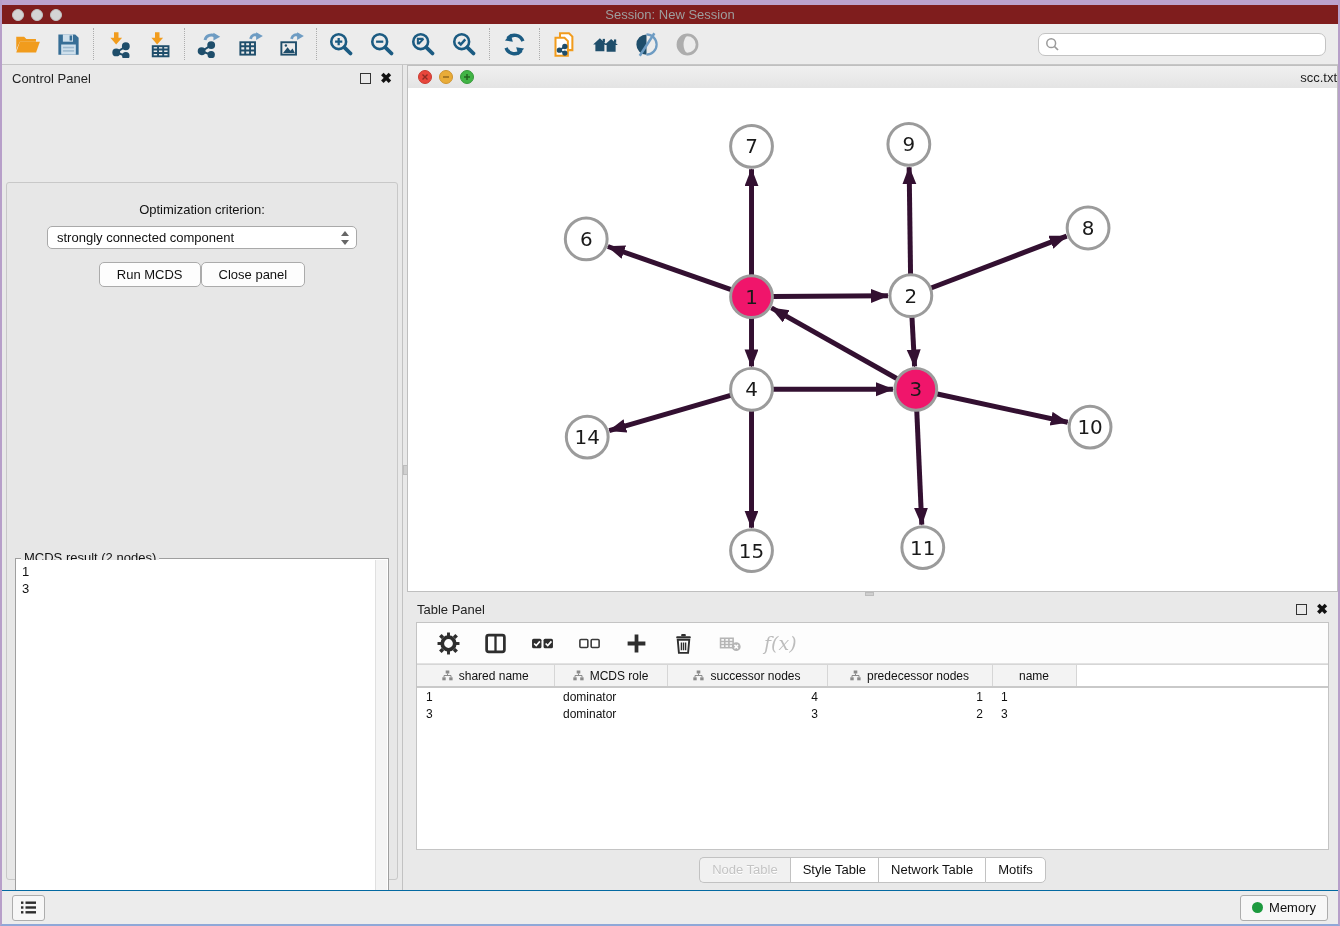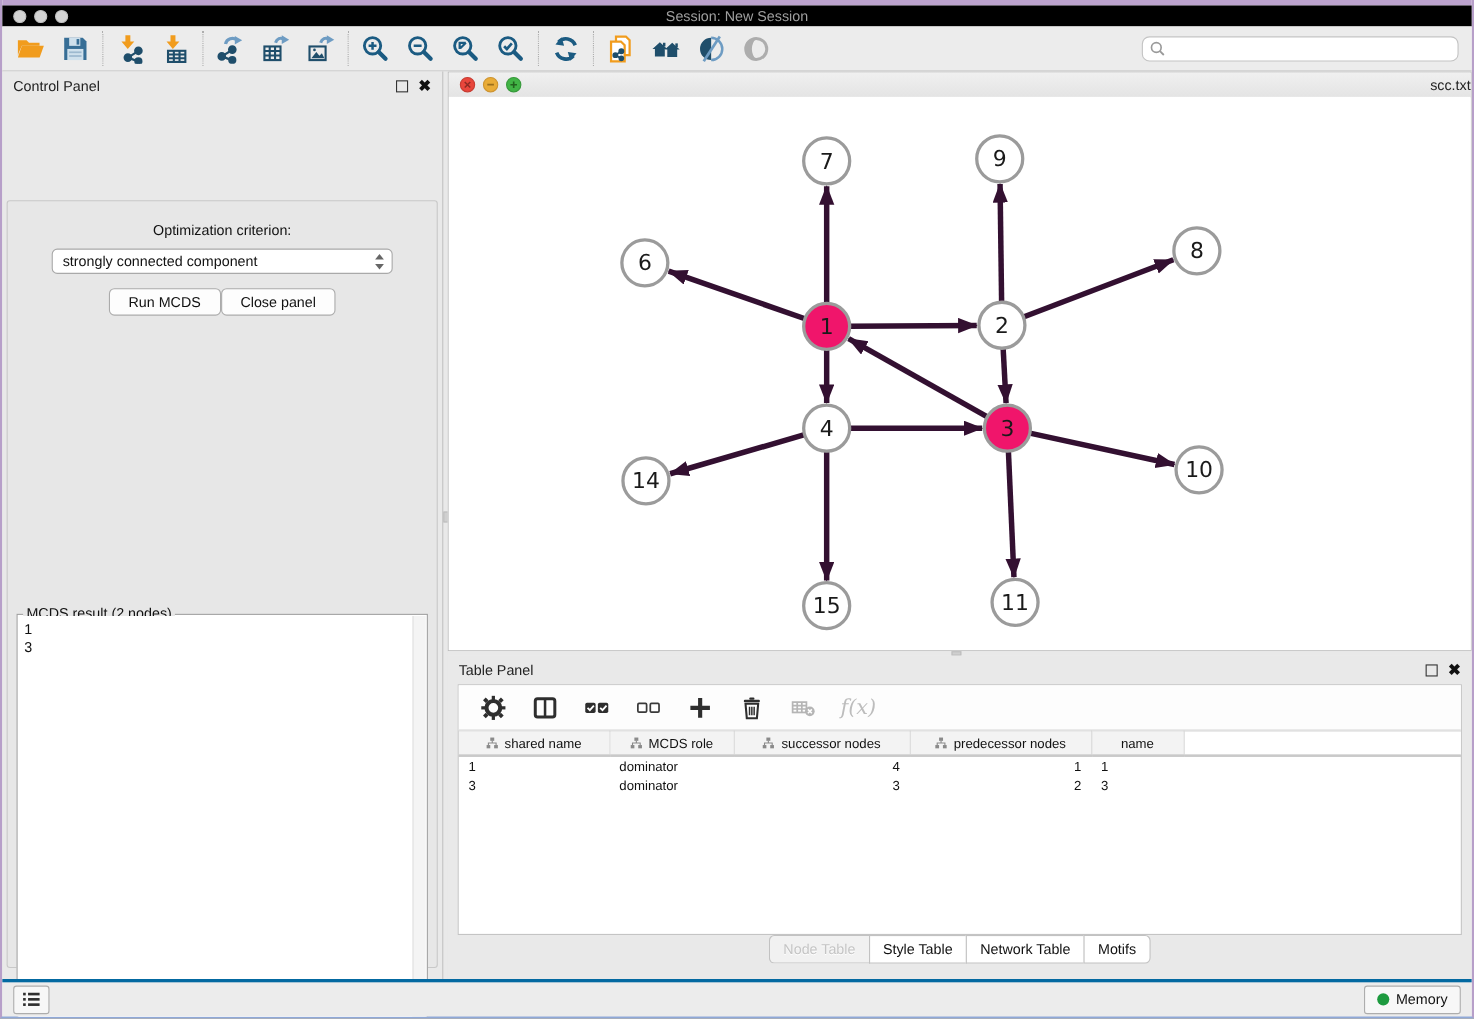--- a/index.html
+++ b/index.html
@@ -4,21 +4,21 @@
 <style>
   html,body{margin:0;padding:0;background:#888;}
   .window{
     position:relative;width:1340px;height:926px;background:#ECECEC;
     font-family:"Liberation Sans",sans-serif;overflow:hidden;
     border-left:2px solid #B79FC9;border-right:2px solid #B79FC9;border-bottom:2px solid #8FA8D8;
     box-sizing:border-box;
   }
   
   .top-strip{position:absolute;top:0;left:0;right:0;height:5px;background:#BCA2CD;}
-  .titlebar{position:absolute;top:5px;left:0;right:0;height:19px;background:#000000;display:flex;align-items:center;}
+  .titlebar{position:absolute;top:5px;left:0;right:0;height:19px;background:#7f1d1d;display:flex;align-items:center;}
   .tl-dot{width:10px;height:10px;border-radius:50%;background:#D4D4D4;border:1px solid #C2C2C2;margin-left:7px;}
   .tl-dot:first-child{margin-left:10px;}
   .win-title{position:absolute;left:0;right:0;text-align:center;color:#9E9E9E;font-size:13px;}
   
   .toolbar{position:absolute;top:24px;left:0;right:0;height:41px;border-bottom:1px solid #C6C6C6;
     display:flex;align-items:center;padding-left:12px;box-sizing:border-box;background:#ECECEC;}
   .tb-group{display:flex;align-items:center;gap:14px;}
   .tb-sep{width:0;border-left:1px dotted #ADADAD;height:32px;margin:0 11px;}
   .tb-icon{width:27px;height:27px;display:flex;align-items:center;justify-content:center;}
   .tb-icon svg{width:27px;height:27px;}
@@ -74,27 +74,27 @@
   .table-panel{position:absolute;left:405px;top:596px;right:0;bottom:34px;background:#E9E9E9;}
   .tp-inner{position:absolute;left:9px;right:9px;top:26px;bottom:40px;background:#fff;border:1px solid #C4C4C4;}
   .tp-toolbar{height:40px;display:flex;align-items:center;gap:20px;padding-left:18px;border-bottom:1px solid #E2E2E2;background:#FDFDFD;}
   .tp-toolbar .tb-icon svg{width:23px;height:23px;}
   .fx-label{font-family:"DejaVu Serif",serif;font-style:italic;font-size:19px;color:#BDBDBD;}
   table.node-table{border-collapse:collapse;width:100%;table-layout:fixed;font-size:12px;color:#111;}
   table.node-table th{background:#F3F3F3;border-top:1px solid #D6D6D6;border-bottom:2px solid #C9C9C9;
     border-right:1px solid #D6D6D6;font-weight:normal;height:19px;text-align:left;overflow:hidden;white-space:nowrap;}
   table.node-table th .th-in{display:flex;align-items:center;justify-content:center;gap:6px;}
   table.node-table td{height:17px;padding:0 9px;overflow:hidden;white-space:nowrap;}
-  .tp-footer{position:absolute;left:0;right:0;bottom:0;height:40px;display:flex;align-items:flex-start;justify-content:center;}
+  .tp-footer{position:absolute;left:0;right:0;bottom:0;height:40px;display:flex;align-items:center;justify-content:center;}
   .fttab{font-size:13px;color:#111;background:#fff;border:1px solid #C2C2C2;border-right:none;padding:4px 12px 5px;}
   .fttab:first-child{border-top-left-radius:5px;border-bottom-left-radius:5px;}
   .fttab:last-child{border-right:1px solid #C2C2C2;border-top-right-radius:5px;border-bottom-right-radius:5px;}
   .fttab.active{background:#F1F1F1;color:#C4C4C4;text-shadow:0 1px 0 #fff;}
   
-  .status-bar{position:absolute;left:0;right:0;bottom:0;height:34px;background:#ECECEC;border-top:3px solid #0369a1;
+  .status-bar{position:absolute;left:0;right:0;bottom:0;height:34px;background:#ECECEC;border-top:1px solid #0369a1;
     display:flex;align-items:center;padding:0 10px;box-sizing:border-box;}
   .sb-btn{height:24px;background:#F7F7F7;border:1px solid #ADADAD;border-radius:3px;display:flex;align-items:center;
     justify-content:center;padding:0 7px;}
   .memory-btn{margin-left:auto;gap:6px;font-size:13px;color:#111;padding:0 11px;}
   .mem-dot{width:11px;height:11px;border-radius:50%;background:#1D9A3F;}
 </style>
 </head>
 <body>
 
 <div class="window">

